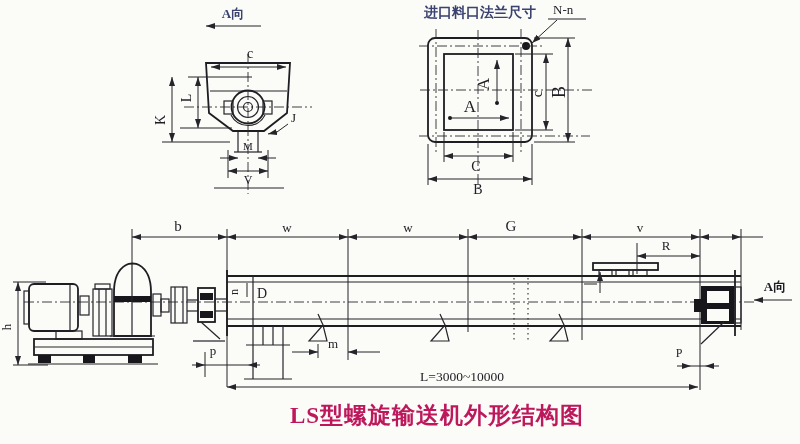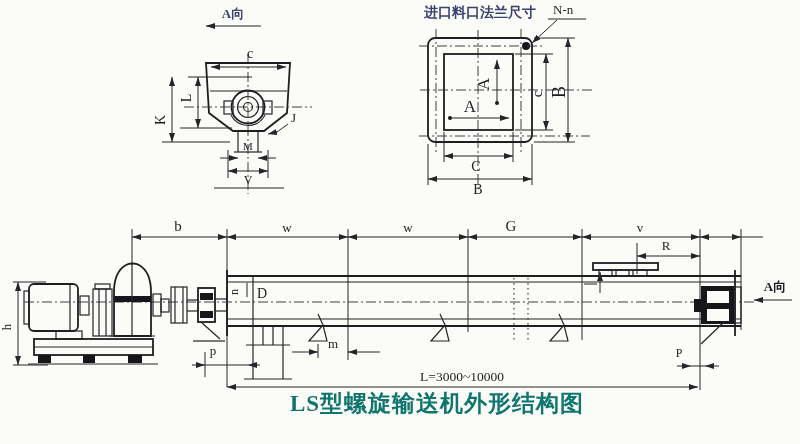--- a/index.html
+++ b/index.html
@@ -7,22 +7,22 @@
        font-family:"Liberation Serif","DejaVu Serif",serif;}
   svg{position:absolute;left:0;top:0;}
   .ln{stroke:#24242a;stroke-width:1.2;fill:none;}
   .ln2{stroke:#1d1d22;stroke-width:1.8;fill:none;}
   .cl{stroke:#2a2a31;stroke-width:.9;fill:none;stroke-dasharray:10 3 2 3;}
   .brk{stroke:#2a2a31;stroke-width:1.1;fill:none;stroke-dasharray:1.6 3.4;}
   .dim{stroke:#24242a;stroke-width:1;fill:none;}
   .t{font-family:"Liberation Serif","DejaVu Serif",serif;fill:#1d1d24;}
   .tb{fill:#3b4270;font-weight:bold;}
   .fillk{fill:#17171b;stroke:none;}
-  #caption{position:absolute;left:272px;top:388px;width:330px;text-align:center;
-           font-size:23px;font-weight:600;color:#0f766e;letter-spacing:1px;}
+  #caption{position:absolute;left:272px;top:400px;width:330px;text-align:center;
+           font-size:23px;font-weight:600;color:#be185d;letter-spacing:1px;}
 </style>
 </head>
 <body>
 
 <svg width="800" height="444" viewBox="0 0 800 444">
   <defs>
     <marker id="mE" markerWidth="9" markerHeight="6" refX="9" refY="3" orient="auto">
       <path d="M0,0 L9,3 L0,6 Z" fill="#24242a"></path>
     </marker>
     <marker id="mS" markerWidth="9" markerHeight="6" refX="0" refY="3" orient="auto">

